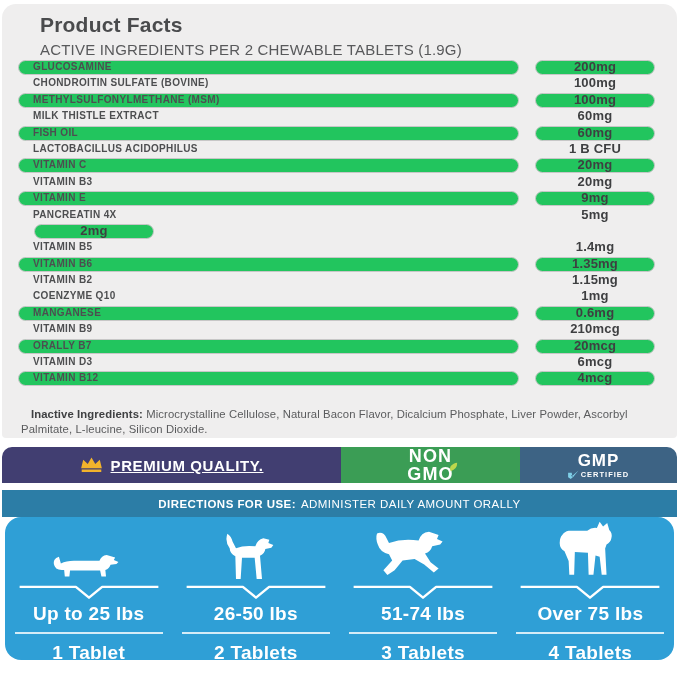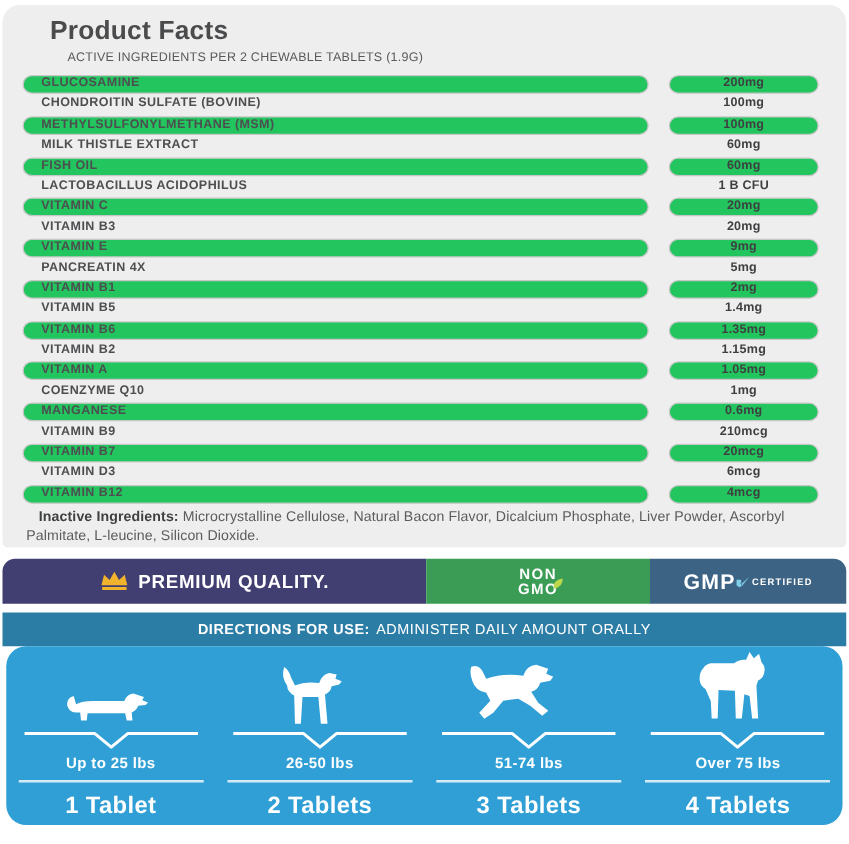--- a/index.html
+++ b/index.html
@@ -5,61 +5,61 @@
   html,body{margin:0;padding:0;background:#fff;}
   .stage{
     position:relative;width:679px;height:675px;background:#ffffff;overflow:hidden;
     font-family:"Liberation Sans", sans-serif;
   }
   
   .facts-panel{position:absolute;left:2px;top:4px;width:675px;height:434px;
     background:#efeeee;border-radius:14px 14px 4px 4px;}
   .pf-title{position:absolute;left:38px;top:9px;font-size:21px;font-weight:bold;
     color:#4a4b4d;letter-spacing:.2px;}
-  .pf-subtitle{position:absolute;left:52px;top:37px;font-size:10px;color:#58595b;letter-spacing:.2px;}
+  .pf-subtitle{position:absolute;left:38px;top:37px;font-size:15px;color:#58595b;letter-spacing:.2px;}
   .rows{position:absolute;left:16px;top:56px;width:643px;}
   .ing-row{display:flex;height:15px;margin-bottom:1.4px;}
   .cell{box-sizing:border-box;height:15px;line-height:12.5px;border:1.4px solid transparent;}
   .cell.name{width:501px;padding-left:14px;font-size:10px;font-weight:bold;
     color:#4d4e50;letter-spacing:.35px;}
-  .cell.amt{width:120px;margin-left:16px;text-align:center;font-size:10px;
+  .cell.amt{width:120px;margin-left:16px;text-align:center;font-size:13px;
     font-weight:bold;color:#3e3f41;letter-spacing:.2px;}
   .ing-row.outlined .cell{background:#22c55e;border-color:#c7c7c7;border-radius:9px;}
   .inactive{position:absolute;left:19px;top:403px;width:642px;font-size:11.3px;
     color:#5a5b5d;line-height:1.3;letter-spacing:.1px;}
   .inactive b{color:#3f4042;padding-left:10px;}
   
   .badges{position:absolute;left:2px;top:447px;width:675px;height:36px;display:flex;}
   .badge{display:flex;align-items:center;justify-content:center;color:#fff;}
-  .badge-premium{width:339px;border-radius:10px 0 0 0;font-size:15px;font-weight:bold;letter-spacing:.6px;}
+  .badge-premium{width:339px;border-radius:10px 0 0 0;font-size:15px;font-weight:bold;letter-spacing:.6px;text-decoration:underline;}
   .crown{width:23px;height:16px;margin-right:8px;}
   .badge-nongmo{width:179px;flex-direction:column;line-height:1.02;
-    font-size:12px;font-weight:bold;letter-spacing:1.2px;}
+    font-size:18px;font-weight:bold;letter-spacing:1.2px;}
   .gmo-wrap{position:relative;display:inline-block;}
   .gmo-leaf{position:absolute;right:-4px;top:-3px;width:10px;height:10px;}
-  .badge-gmp{flex:1;border-radius:0 10px 0 0;}
+  .badge-gmp{flex:1;border-radius:0 10px 0 0;flex-direction:column;}
   .gmp-main{font-size:17px;font-weight:bold;letter-spacing:1px;line-height:1;}
   .gmp-sub{display:flex;align-items:flex-start;margin-top:1px;}
   .gmp-check{width:11px;height:9px;margin-right:2px;}
   .gmp-cert{font-size:7.5px;font-weight:bold;letter-spacing:1px;}
   
   .dirbar{position:absolute;left:2px;top:490px;width:675px;height:27px;background:#2c7da6;
     color:#fff;display:flex;align-items:center;justify-content:center;
     font-size:11.5px;letter-spacing:.45px;}
   .dirbar b{margin-right:5px;}
   .dose-panel{position:absolute;left:5px;top:517px;width:669px;height:143px;
     background:#2f9fd6;border-radius:16px;display:grid;
     grid-template-columns:repeat(4,1fr);}
   .dose-col{display:flex;flex-direction:column;align-items:center;}
   .dog-slot{height:60px;margin-top:6px;display:flex;align-items:flex-end;justify-content:center;}
   .dog-slot svg{fill:#ffffff;}
   .chevline{margin-top:2px;width:150px;height:15px;}
-  .weight{margin-top:3px;font-size:12px;font-weight:bold;color:#fff;letter-spacing:.3px;}
+  .weight{margin-top:3px;font-size:19px;font-weight:bold;color:#fff;letter-spacing:.3px;}
   .thinline{margin-top:7px;width:148px;height:1.5px;background:rgba(255,255,255,.8);}
-  .tablets{margin-top:8px;font-size:19px;font-weight:bold;color:#fff;letter-spacing:.3px;}
+  .tablets{margin-top:8px;font-size:19px;font-weight:bold;color:#fff;letter-spacing:.3px;text-decoration:underline;}
 </style>
 </head>
 <body>
 
 <div class="stage">
 
   <div class="facts-panel">
     <div class="pf-title">Product Facts</div>
     <div class="pf-subtitle">ACTIVE INGREDIENTS PER 2 CHEWABLE TABLETS (1.9G)</div>
     <div class="rows" id="ing-rows">
@@ -97,53 +97,48 @@
         </div>
         <div class="ing-row outlined">
           <div class="cell name">VITAMIN E</div>
           <div class="cell amt">9mg</div>
         </div>
         <div class="ing-row">
           <div class="cell name">PANCREATIN 4X</div>
           <div class="cell amt">5mg</div>
         </div>
         <div class="ing-row outlined">
-          <div class="cell name">VITAMIN B1</div>
           <div class="cell amt">2mg</div>
         </div>
         <div class="ing-row">
           <div class="cell name">VITAMIN B5</div>
           <div class="cell amt">1.4mg</div>
         </div>
         <div class="ing-row outlined">
           <div class="cell name">VITAMIN B6</div>
           <div class="cell amt">1.35mg</div>
         </div>
         <div class="ing-row">
           <div class="cell name">VITAMIN B2</div>
           <div class="cell amt">1.15mg</div>
         </div>
-        <div class="ing-row outlined">
-          <div class="cell name">VITAMIN A</div>
-          <div class="cell amt">1.05mg</div>
-        </div>
         <div class="ing-row">
           <div class="cell name">COENZYME Q10</div>
           <div class="cell amt">1mg</div>
         </div>
         <div class="ing-row outlined">
           <div class="cell name">MANGANESE</div>
           <div class="cell amt">0.6mg</div>
         </div>
         <div class="ing-row">
           <div class="cell name">VITAMIN B9</div>
           <div class="cell amt">210mcg</div>
         </div>
         <div class="ing-row outlined">
-          <div class="cell name">VITAMIN B7</div>
+          <div class="cell name">ORALLY B7</div>
           <div class="cell amt">20mcg</div>
         </div>
         <div class="ing-row">
           <div class="cell name">VITAMIN D3</div>
           <div class="cell amt">6mcg</div>
         </div>
         <div class="ing-row outlined">
           <div class="cell name">VITAMIN B12</div>
           <div class="cell amt">4mcg</div>
         </div>

